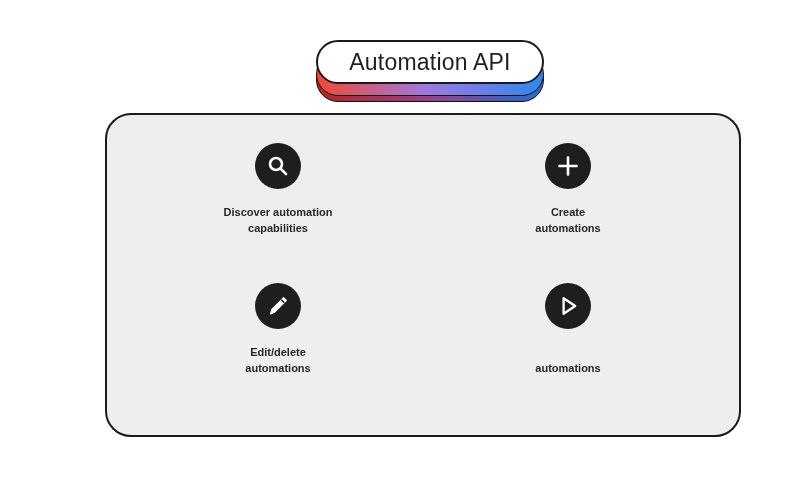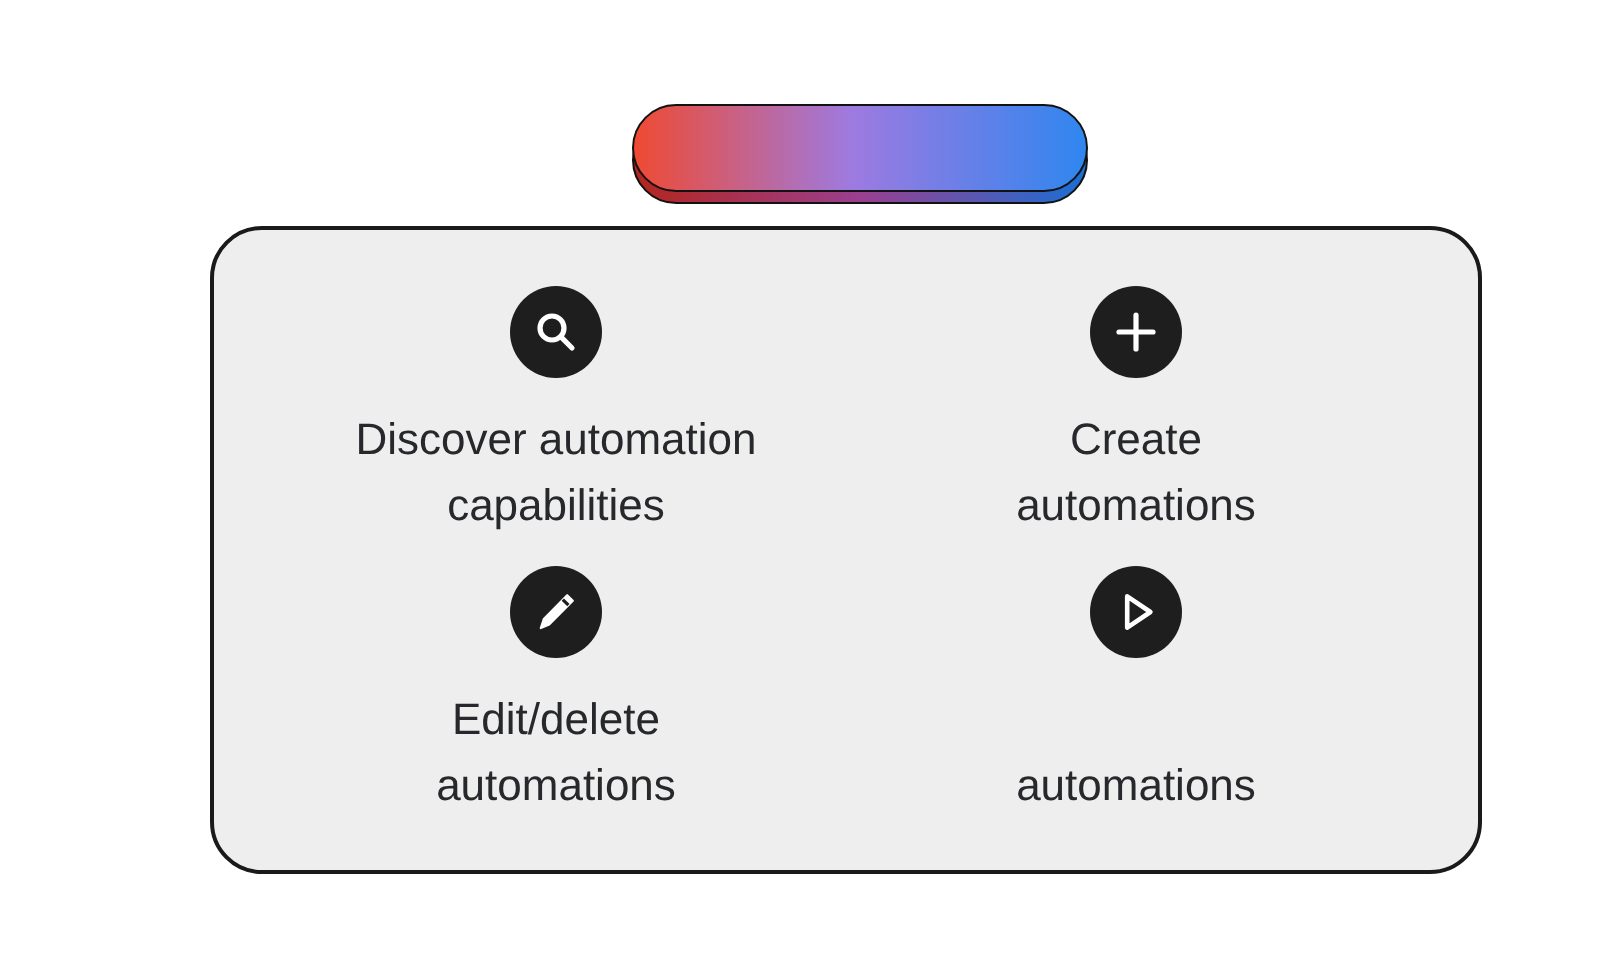--- a/index.html
+++ b/index.html
@@ -110,36 +110,39 @@
     align-items: center;
     justify-content: center;
     flex: none;
   }
   .icon-circle svg {
     display: block;
   }
 
   .feature-label {
     margin-top: 15px;
-    font-size: 22px;
+    font-size: 11px;
     line-height: 1.48;
     color: #27282b;
     text-align: center;
-    font-weight: 400;
+    font-weight: 700;
     max-width: 230px;
   }
 </style>
 </head>
 <body>
 
 <div id="stage">
 
   <div id="title-block">
     <div class="grad-layer" id="grad-layer-back"></div>
     <div class="grad-layer" id="grad-layer-front"></div>
+    <div id="title-pill">
+      <span id="title-text">Automation API</span>
+    </div>
   </div>
 
   <div id="panel">
     <div id="feature-grid">
 
       <div class="feature-item">
         <div class="icon-circle">
           <svg width="26" height="26" viewBox="0 0 26 26" aria-hidden="true">
             <circle cx="11" cy="11" r="6" fill="none" stroke="#ffffff" stroke-width="2.6"></circle>
             <line x1="15.6" y1="15.6" x2="21" y2="21" stroke="#ffffff" stroke-width="2.6" stroke-linecap="round"></line>

